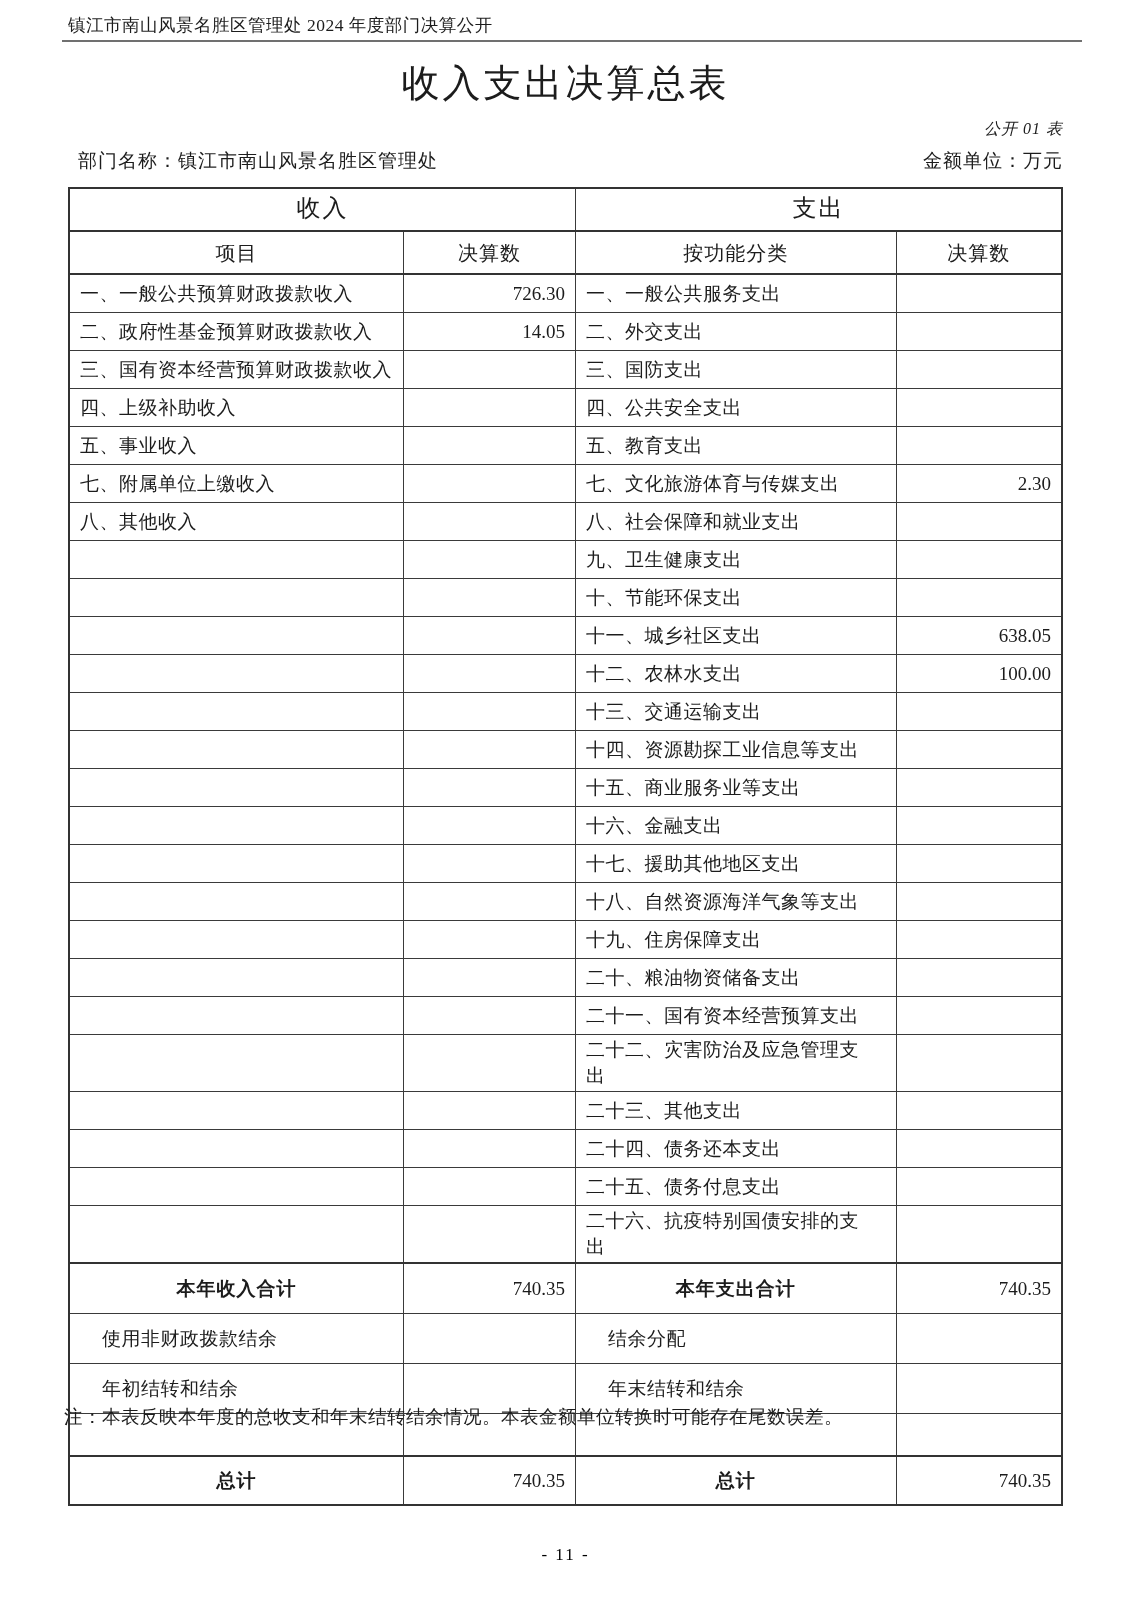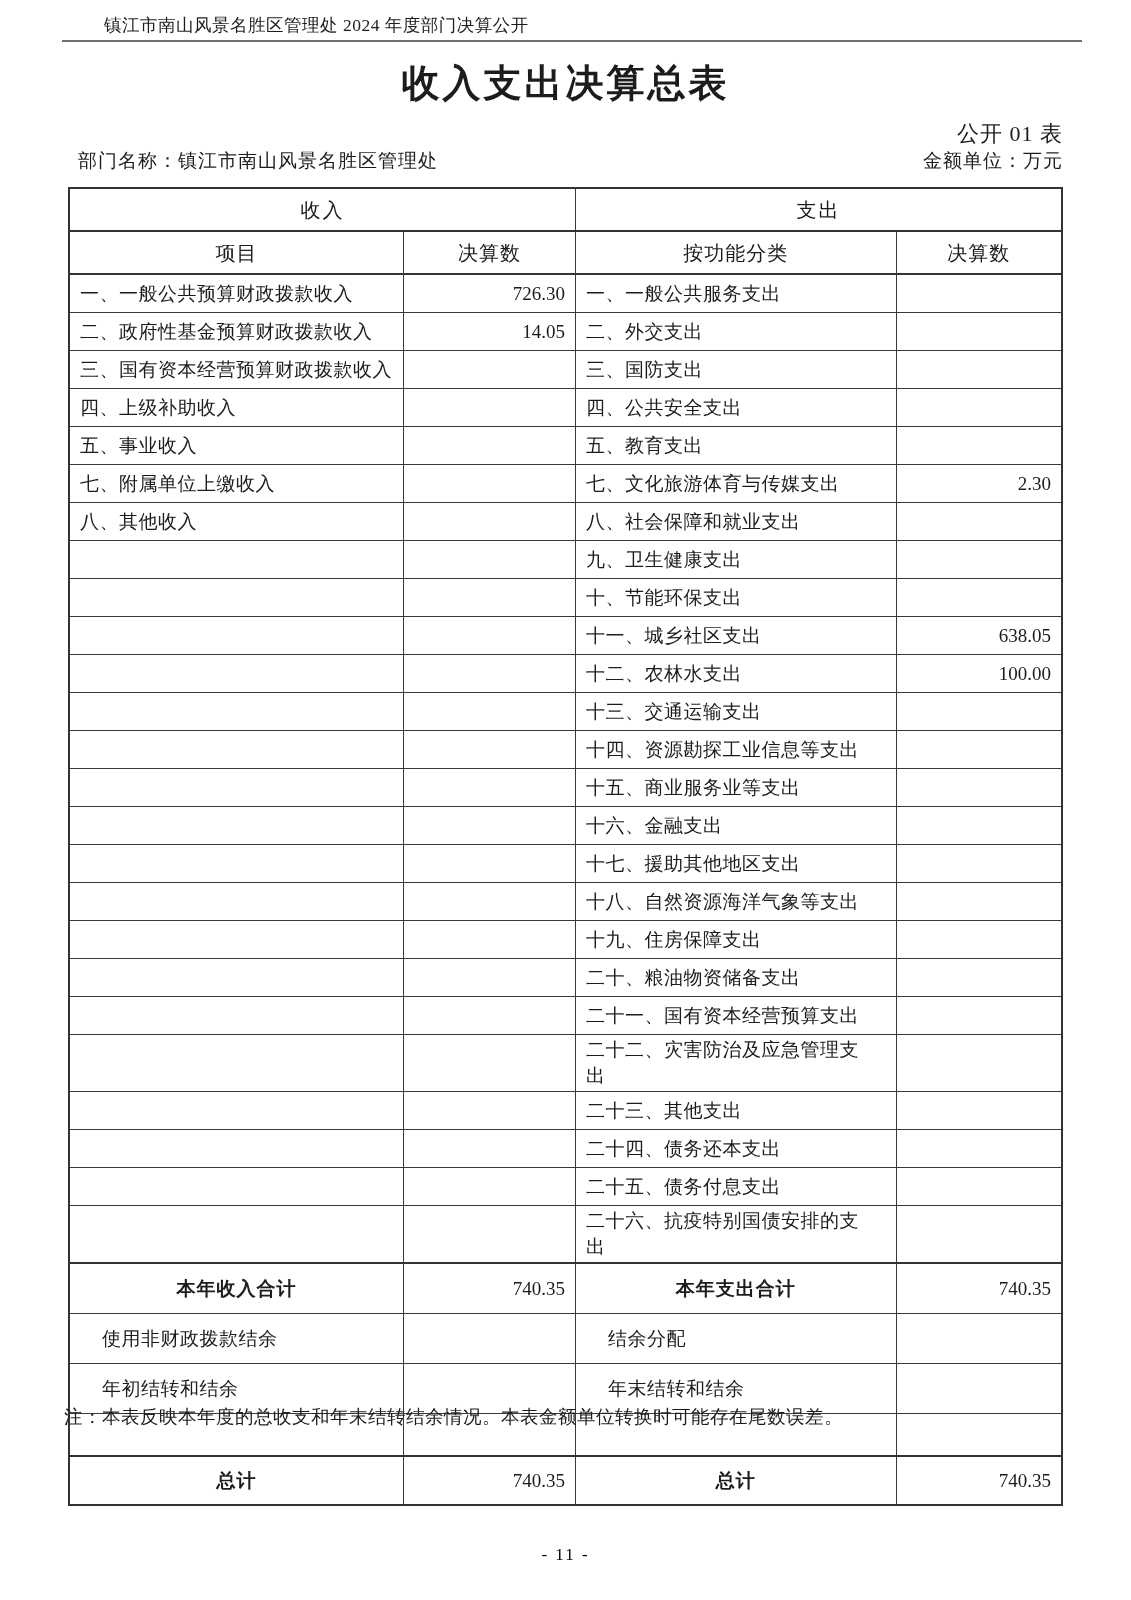--- a/index.html
+++ b/index.html
@@ -7,55 +7,55 @@
     position:relative;
     width:1131px;height:1600px;
     margin:0 auto;
     background:#ffffff;
     font-family:"Liberation Serif","DejaVu Serif",serif;
     color:#1c1c1c;
     overflow:hidden;
   }
   .doc-header{
     position:absolute;left:68px;top:13px;
-    font-size:17.5px;letter-spacing:0.5px;margin-left:36px;
+    font-size:17.5px;letter-spacing:0.5px;
   }
   .header-rule{
     position:absolute;left:62px;top:40px;width:1020px;height:2px;
     background:#707070;
   }
   .title{
     position:absolute;left:0;right:0;top:58px;margin:0;
     text-align:center;
     font-family:"Liberation Sans","DejaVu Sans",sans-serif;
-    font-size:38px;font-weight:700;letter-spacing:3px;
+    font-size:38px;font-weight:400;letter-spacing:3px;
   }
   .table-no{
     position:absolute;right:68px;top:119px;
-    font-size:22px;letter-spacing:1px;
+    font-size:16px;letter-spacing:1px;font-style:italic;
   }
   .meta{
     position:absolute;left:78px;right:68px;top:148px;
     display:flex;justify-content:space-between;
     font-size:19px;letter-spacing:1px;align-items:center;
   }
   table.main-table{
     position:absolute;left:68px;top:187px;width:995px;
     border-collapse:collapse;table-layout:fixed;
     border:2px solid #333333;
   }
   .main-table th,.main-table td{
     border:1px solid #3a3a3a;
     font-weight:normal;
     font-size:19px;
     line-height:26px;
     vertical-align:middle;
     overflow:hidden;
   }
-  .group-row th{height:39px;font-size:20px;border-bottom:2px solid #333333;text-align:center;letter-spacing:2px;}
+  .group-row th{height:39px;font-size:24px;border-bottom:2px solid #333333;text-align:center;letter-spacing:2px;font-family:Liberation Mono, monospace;}
   .col-row th{height:39px;font-size:20px;border-bottom:2px solid #333333;text-align:center;letter-spacing:1px;}
   .data-row td{height:33px;}
   .label{text-align:left;padding:2px 8px 2px 10px;letter-spacing:0.5px;}
   .exp-label{padding-right:26px;}
   .amt{
     text-align:right;padding:2px 10px 2px 4px;
     font-family:"Liberation Serif","DejaVu Serif",serif;
   }
   .frow td{height:45px;}
   .frow.empty-row td{height:37px;}

